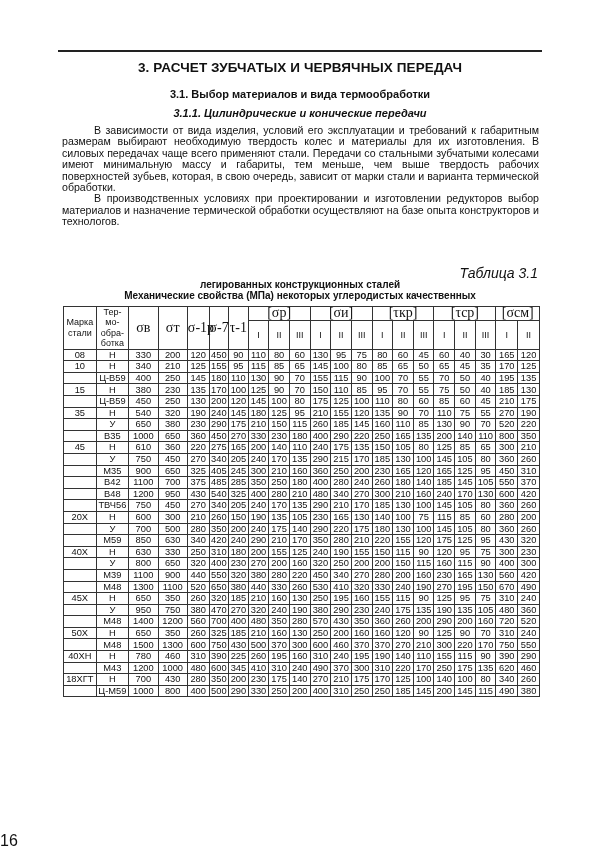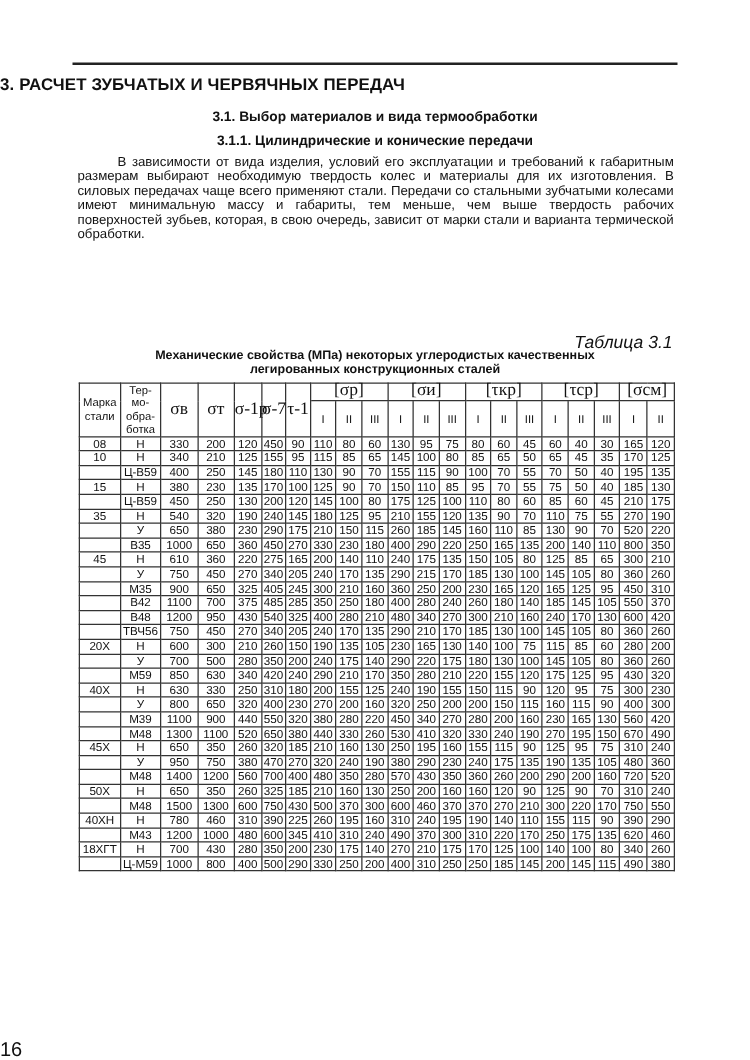--- a/index.html
+++ b/index.html
@@ -1,24 +1,24 @@
 <!DOCTYPE html>
 <html><head>
 <meta charset="utf-8">
 <style>
   html, body { margin: 0; padding: 0; background: #ffffff; }
   body { width: 600px; height: 848px; position: relative; overflow: hidden;
          font-family: "Liberation Sans", sans-serif; color: #111; }
   .rule { position: absolute; left: 58px; top: 50px; width: 484px; height: 2px; background: #222; }
-  .h1 { position: absolute; left: 0; width: 600px; top: 60px; text-align: left;
+  .h1 { position: absolute; left: 0; width: 600px; top: 60px; text-align: center;
         font-weight: bold; font-size: 13.5px; letter-spacing: 0.1px; }
   .h2 { position: absolute; left: 0; width: 600px; top: 88px; text-align: center;
         font-weight: bold; font-size: 11px; }
   .h3 { position: absolute; left: 0; width: 600px; top: 107px; text-align: center;
-        font-weight: bold; font-size: 11px; }
+        font-weight: bold; font-style: italic; font-size: 11px; }
   .body-text { position: absolute; left: 62px; width: 477px; top: 125px;
                font-size: 10.6px; line-height: 11.4px; text-align: justify; }
   .body-text p { margin: 0; text-indent: 32px; }
   .tcap { position: absolute; right: 62px; top: 265px; font-style: italic; font-size: 14px; }
   .ttitle { position: absolute; left: 0; width: 600px; top: 279px; text-align: center;
             font-weight: bold; font-size: 10px; line-height: 11px; }
   table.data { position: absolute; left: 63px; top: 306px; width: 477px;
                border-collapse: collapse; font-size: 9.3px; table-layout: fixed; }
   table.data td, table.data th { border: 1px solid #333; padding: 0; text-align: center;
                height: 10.6px; line-height: 10.4px; font-weight: normal; }
@@ -34,26 +34,27 @@
 </head>
 <body>
 
 <div class="rule"></div>
 <div class="h1">3. РАСЧЕТ ЗУБЧАТЫХ И ЧЕРВЯЧНЫХ ПЕРЕДАЧ</div>
 <div class="h2">3.1. Выбор материалов и вида термообработки</div>
 <div class="h3">3.1.1. Цилиндрические и конические передачи</div>
 
 <div class="body-text">
   <p>В зависимости от вида изделия, условий его эксплуатации и требований к габаритным размерам выбирают необходимую твердость колес и материалы для их изготовления. В силовых передачах чаще всего применяют стали. Передачи со стальными зубчатыми колесами имеют минимальную массу и габариты, тем меньше, чем выше твердость рабочих поверхностей зубьев, которая, в свою очередь, зависит от марки стали и варианта термической обработки.</p>
+  <p>В производственных условиях при проектировании и изготовлении редукторов выбор материалов и назначение термической обработки осуществляют на базе опыта конструкторов и технологов.</p>
 </div>
 
 <div class="tcap">Таблица 3.1</div>
 <div class="ttitle">
+  <div>легированных конструкционных сталей</div>
   <div>Механические свойства (МПа) некоторых углеродистых качественных</div>
-  <div>легированных конструкционных сталей</div>
 </div>
 
 <table class="data">
   <colgroup>
     <col style="width:30px">
       <col style="width:30px">
     <col style="width:27px">
       <col style="width:27px">
       <col style="width:20px">
       <col style="width:18px">

